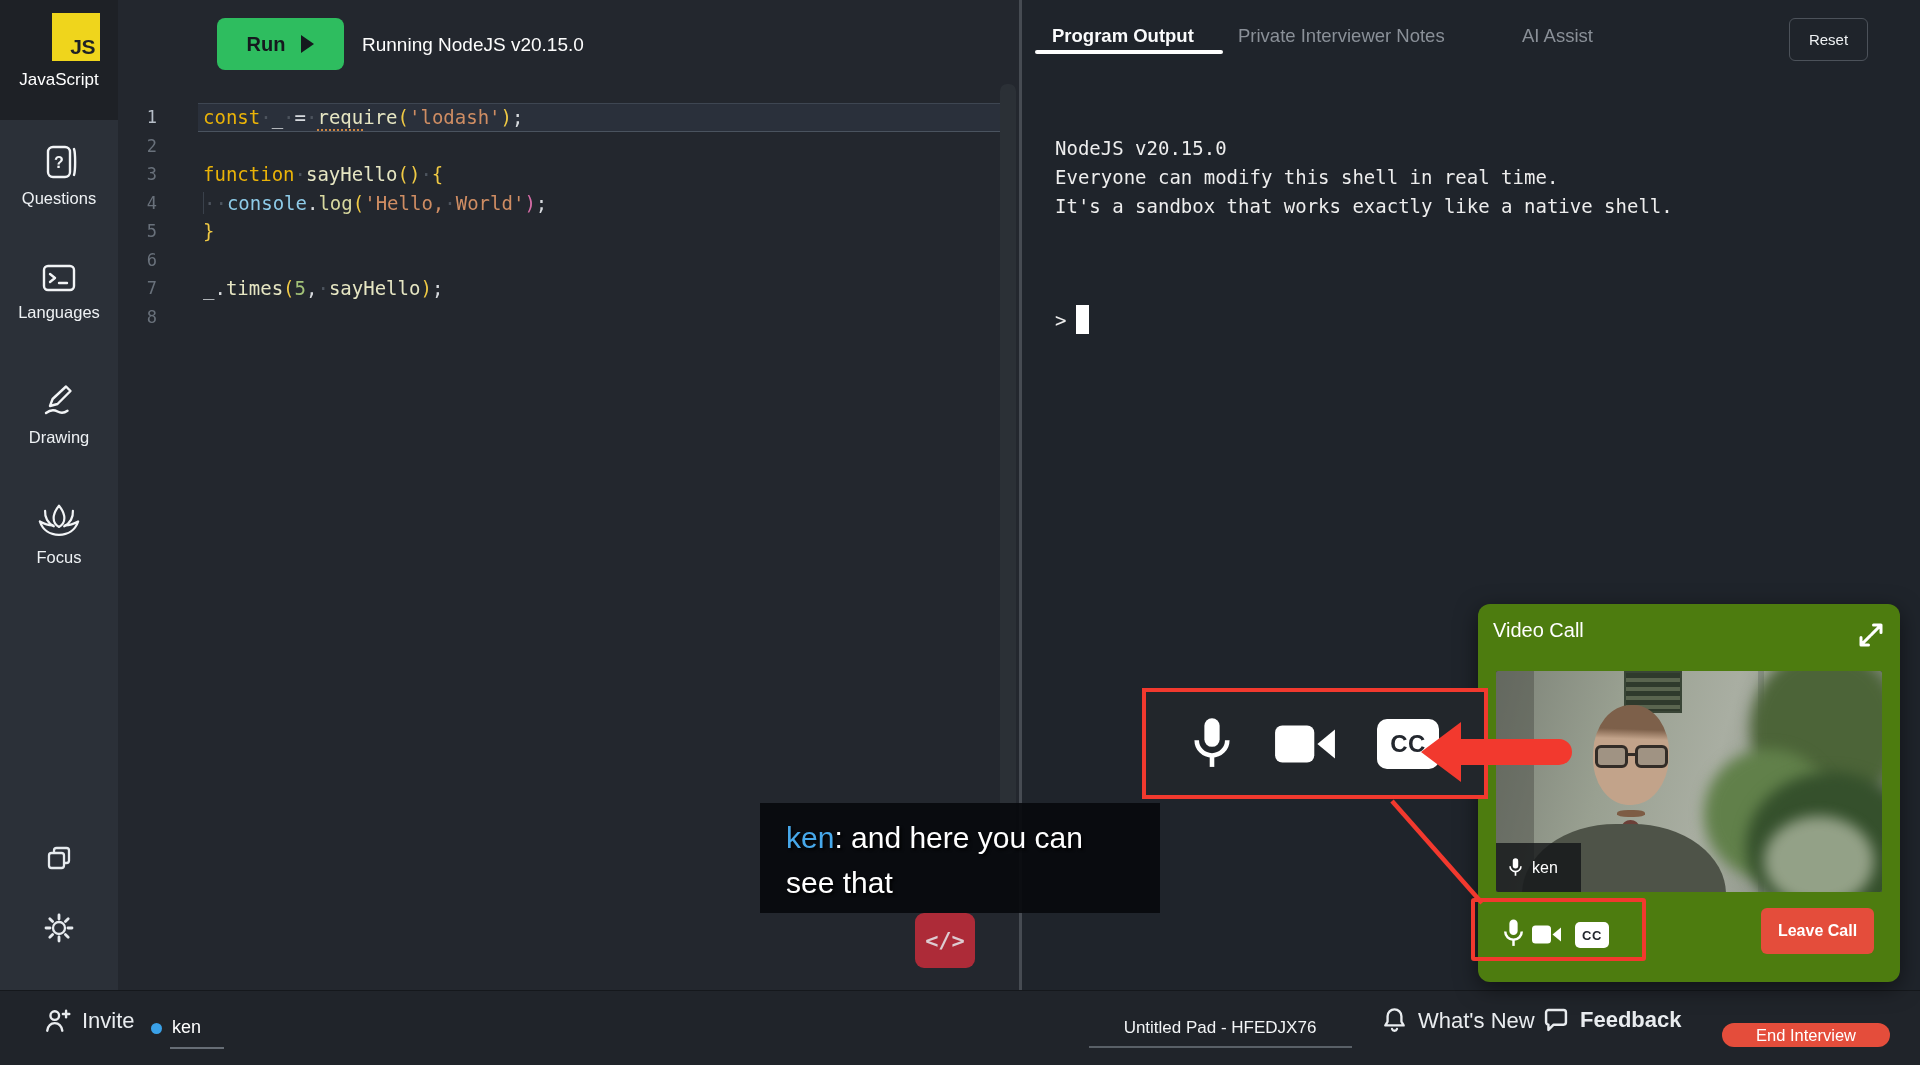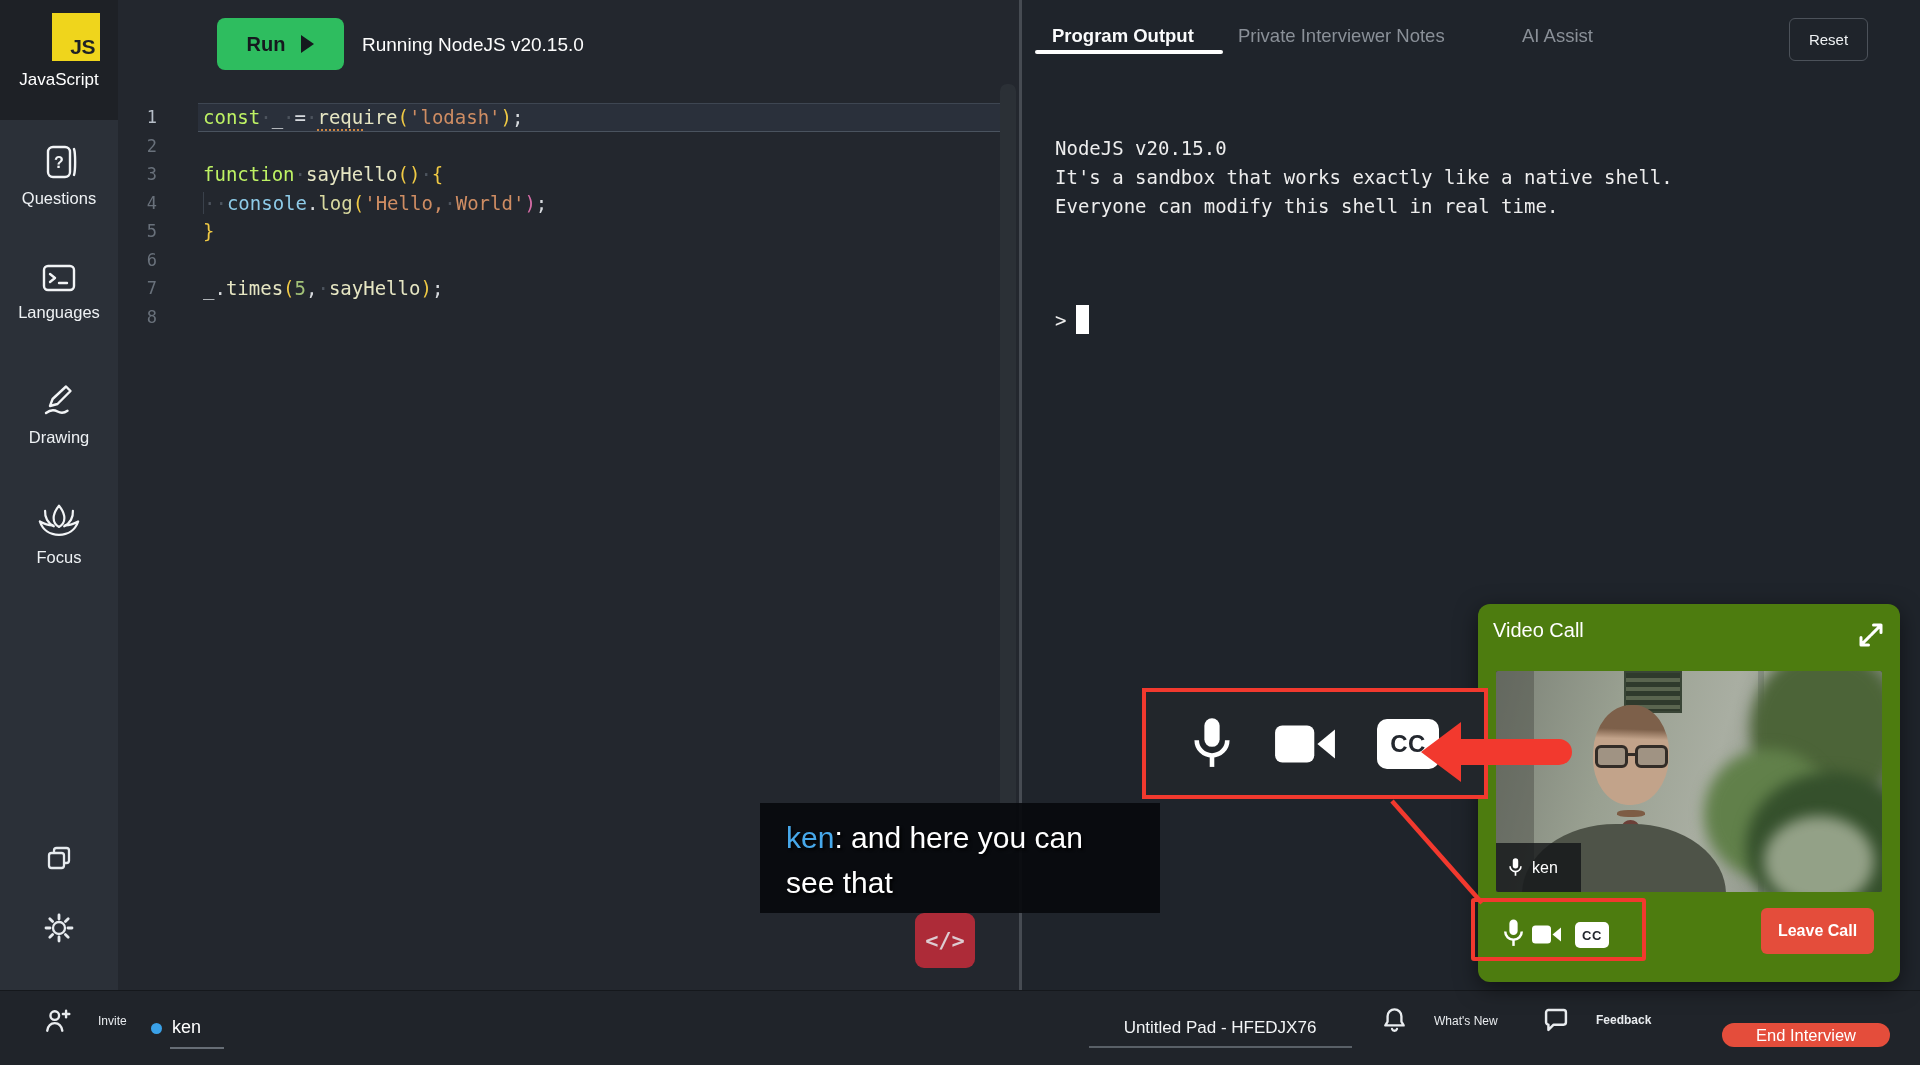--- a/index.html
+++ b/index.html
@@ -31,21 +31,21 @@
   .toolbar-run .txt { font-size:20px; font-weight:bold; color:#15191e; }
   .toolbar-run .tri { width:0; height:0; border-left:13px solid #15191e; border-top:9px solid transparent; border-bottom:9px solid transparent; }
   .run-status { position:absolute; left:362px; top:34px; font-size:19px; color:#fdfdfd; }
 
   .code-lines { position:absolute; left:118px; top:103px; width:884px; font-family:"DejaVu Sans Mono", monospace; font-size:19px; }
   .cl { display:flex; height:28.5px; line-height:28.5px; }
   .cl .gut { width:39px; text-align:right; font-size:17px; color:#69717b; flex:0 0 auto; }
   .cl.act .gut { color:#b6bec8; }
   .cl .ct { flex:1; margin-left:41px; padding-left:5px; white-space:pre; }
   .cl.act .ct { background:#2a303b; box-shadow: inset 0 1px #3e4652, inset 0 -1px #4a535f; }
-  .tk-kw{color:#bef264;} .tk-vr{color:#d7dade;} .tk-op{color:#d7dade;}
+  .tk-kw{color:#eab308;} .tk-vr{color:#d7dade;} .tk-op{color:#d7dade;}
   .tk-fn{color:#e6e6c3;} .tk-lg{color:#d8d89f;} .tk-prop{color:#8ecbe8;}
   .tk-str{color:#cf8d63;} .tk-b1{color:#efc944;} .tk-b2{color:#d56ca6;}
   .tk-num{color:#a3c278;} .tk-ws{color:#4d545e;}
   .tk-fnl{color:#e6e6c3; border-bottom:2px dotted #cd8440; padding-bottom:1px;}
   .tk-ind{color:#4d545e; border-left:1px solid #3a414b;}
 
   .ed-scrollbar { position:absolute; left:1000px; top:84px; width:16px; height:770px; background:#2b3036; border-radius:7px; }
   .pane-divider { position:absolute; left:1019px; top:0; width:3px; height:990px; background:#464b52; cursor:col-resize; }
 
   .code-btn {
@@ -104,21 +104,21 @@
   
   .caption {
     position:absolute; left:760px; top:803px; width:400px; height:110px; background:rgba(8,10,13,.93);
     padding:12px 26px; font-size:30px; line-height:45px; font-weight:500; color:#ffffff;
     text-shadow:2px 2px 3px rgba(0,0,0,.9); z-index:22;
   }
   .caption .spk { color:#47a8ea; }
 
   
   .bottom-bar { position:absolute; left:0; top:990px; width:1920px; height:75px; background:#20242a; border-top:1px solid #15181c; }
-  .bb-it { position:absolute; background:none; border:none; color:#e9ecef; font-size:12px; font-family:inherit; cursor:pointer; display:flex; align-items:center; gap:26px; }
+  .bb-it { position:absolute; background:none; border:none; color:#e9ecef; font-size:22px; font-family:inherit; cursor:pointer; display:flex; align-items:center; gap:10px; }
   .presence-dot { position:absolute; left:151px; top:32px; width:11px; height:11px; border-radius:50%; background:#3aa1e8; }
   .user-name { position:absolute; left:172px; top:26px; font-size:18px; color:#ffffff; cursor:default; }
   .user-underline { position:absolute; left:170px; top:56px; width:54px; height:2px; background:#666d75; }
   .pad-title { position:absolute; left:1085px; top:27px; width:270px; text-align:center; font-size:17px; color:#f2f4f6; background:none; border:none; font-family:inherit; cursor:text; }
   .pad-underline { position:absolute; left:1089px; top:55px; width:263px; height:2px; background:#596067; }
   .end-btn { position:absolute; left:1722px; top:32px; width:168px; height:24px; background:#e44d3b; border:none; border-radius:13px; color:#ffffff; font-size:16.5px; font-weight:500; cursor:pointer; font-family:inherit; }
 </style>
 </head>
 <body>
 
@@ -248,22 +248,22 @@
 
   <div class="right-panel">
     <button class="tab active" style="left:30px;">Program Output</button>
     <div class="tab-underline"></div>
     <button class="tab" style="left:216px;">Private Interviewer Notes</button>
     <button class="tab" style="left:500px;">AI Assist</button>
     <button class="reset-btn">Reset</button>
 
     <div class="terminal">
         <div class="tl">NodeJS v20.15.0</div>
+        <div class="tl">Everyone can modify this shell in real time.</div>
         <div class="tl">It's a sandbox that works exactly like a native shell.</div>
-        <div class="tl">Everyone can modify this shell in real time.</div>
       </div>
     <div class="term-prompt"><span>&gt;</span><span class="term-cursor"></span></div>
   </div>
 
   <div class="vc">
     <span class="vc-title">Video Call</span>
     <button class="vc-expand">
       <span>
         <svg width="30" height="30" viewBox="0 0 24 24">
           <path d="M14 4 h6 v6 M20 4 l-7.5 7.5 M10 20 H4 v-6 M4 20 l7.5 -7.5" fill="none" stroke="#ffffff" stroke-width="2.4" stroke-linecap="round" stroke-linejoin="round"></path>

